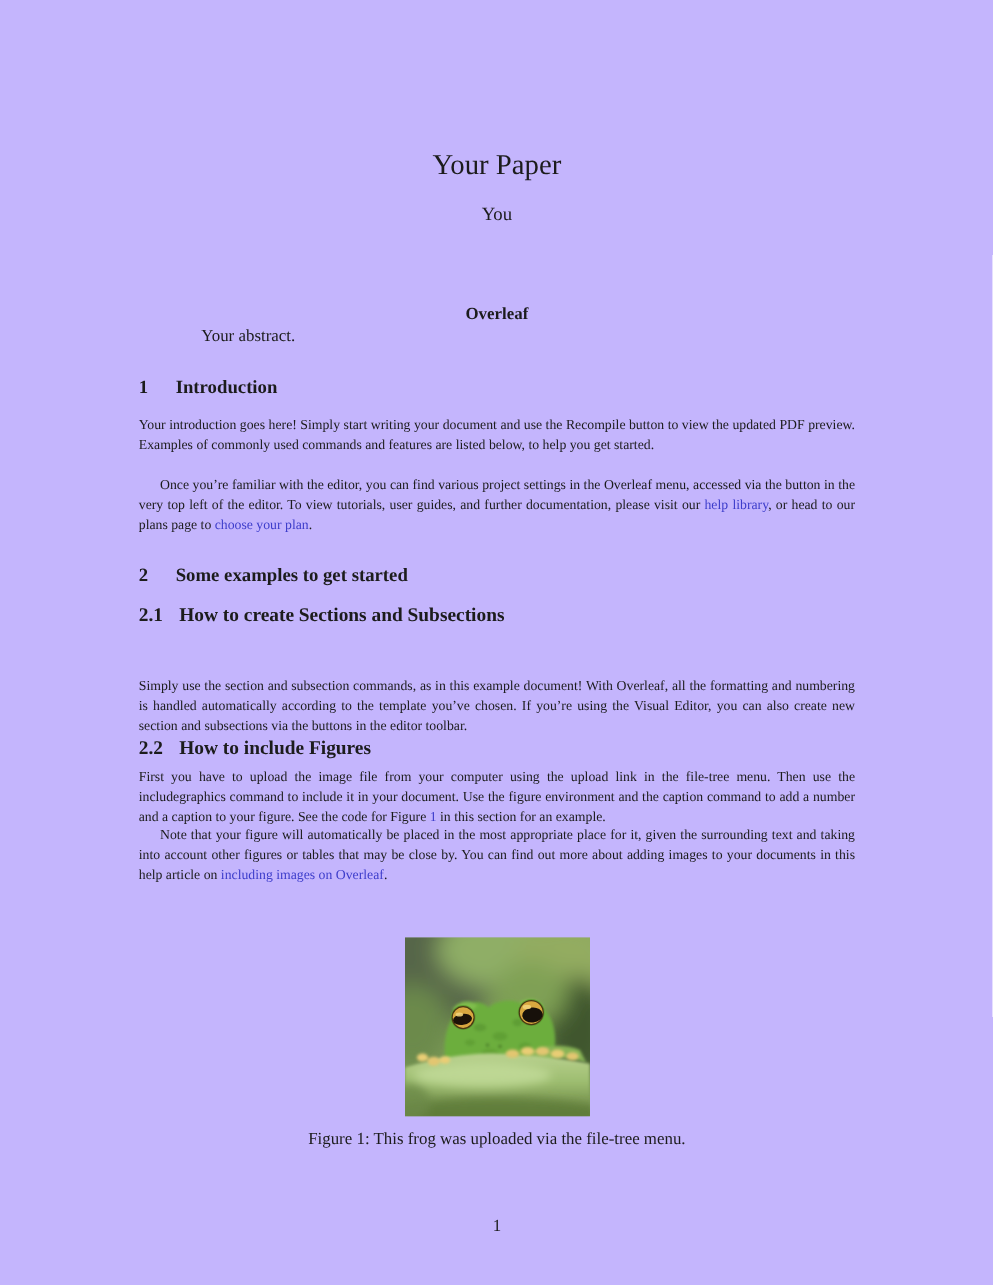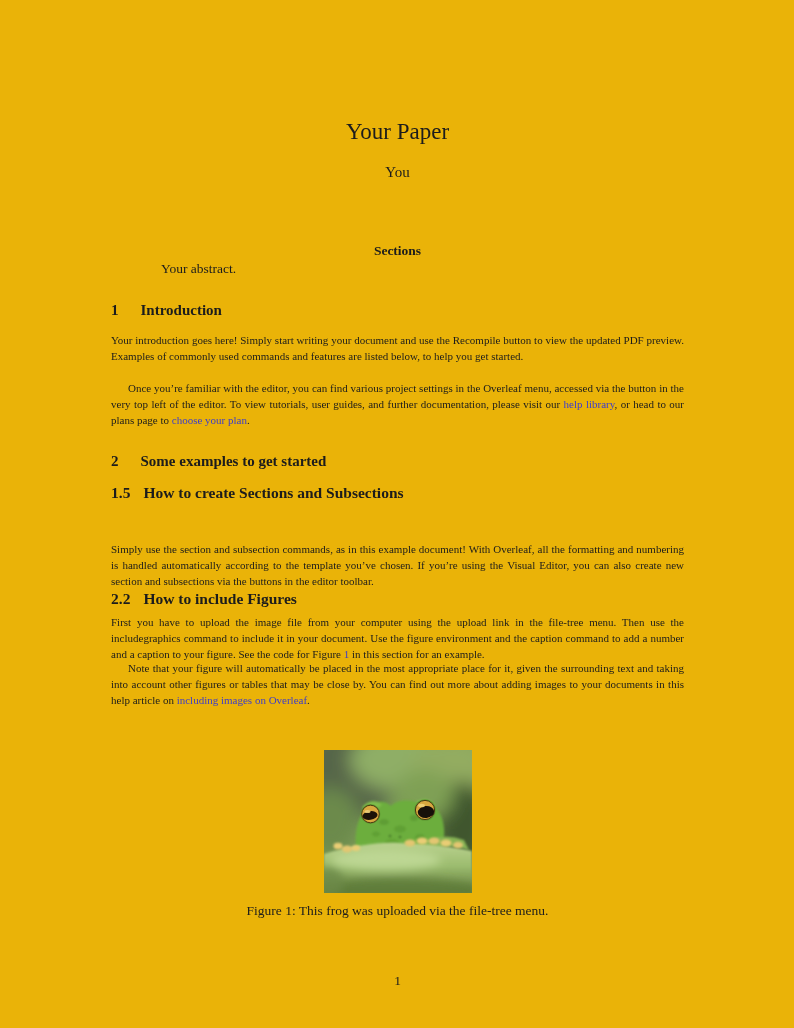--- a/index.html
+++ b/index.html
@@ -4,21 +4,21 @@
 <style>
   html, body {
     margin: 0;
     padding: 0;
     background: #ffffff;
   }
   .page {
     position: relative;
     width: 794px;
     height: 1028px;
-    background: #eab308;
+    background: #c4b5fd;
     font-family: "Liberation Serif", "DejaVu Serif", serif;
     color: #1c1c1c;
     overflow: hidden;
   }
   .abs { position: absolute; }
   .block {
     left: 111px;
     width: 573px;
   }
   .centered { text-align: center; }
@@ -102,32 +102,32 @@
   }
 </style>
 </head>
 <body>
 
 <div class="page">
 
   <div class="abs block centered doc-title">Your Paper</div>
   <div class="abs block centered doc-author">You</div>
 
-  <div class="abs block centered abstract-heading">Sections</div>
+  <div class="abs block centered abstract-heading">Overleaf</div>
   <div class="abs abstract-body">Your abstract.</div>
 
   <div class="abs block sec-heading sec1-heading"><span class="sec-num">1</span><span>Introduction</span></div>
 
   <div class="abs block body-par sec1-p1">Your introduction goes here! Simply start writing your document and use the Recompile button to view the updated PDF preview. Examples of commonly used commands and features are listed below, to help you get started.</div>
 
   <div class="abs block body-par indent sec1-p2"><span>Once you’re familiar with the editor, you can find various project settings in the Overleaf menu, accessed via the button in the very top left of the editor. To view tutorials, user guides, and further documentation, please visit our </span><a class="doclink">help library</a><span>, or head to our plans page to </span><a class="doclink">choose your plan</a><span>.</span></div>
 
   <div class="abs block sec-heading sec2-heading"><span class="sec-num">2</span><span>Some examples to get started</span></div>
 
-  <div class="abs block subsec-heading sub21-heading"><span class="sec-num">1.5</span><span>How to create Sections and Subsections</span></div>
+  <div class="abs block subsec-heading sub21-heading"><span class="sec-num">2.1</span><span>How to create Sections and Subsections</span></div>
 
   <div class="abs block body-par sub21-p1">Simply use the section and subsection commands, as in this example document! With Overleaf, all the formatting and numbering is handled automatically according to the template you’ve chosen. If you’re using the Visual Editor, you can also create new section and subsections via the buttons in the editor toolbar.</div>
 
   <div class="abs block subsec-heading sub22-heading"><span class="sec-num">2.2</span><span>How to include Figures</span></div>
 
   <div class="abs block body-par sub22-p1"><span>First you have to upload the image file from your computer using the upload link in the file-tree menu. Then use the includegraphics command to include it in your document. Use the figure environment and the caption command to add a number and a caption to your figure. See the code for Figure </span><a class="doclink">1</a><span> in this section for an example.</span></div>
 
   <div class="abs block body-par indent sub22-p2"><span>Note that your figure will automatically be placed in the most appropriate place for it, given the surrounding text and taking into account other figures or tables that may be close by. You can find out more about adding images to your documents in this help article on </span><a class="doclink">including images on Overleaf</a><span>.</span></div>
 
   <div class="abs figure-image">

